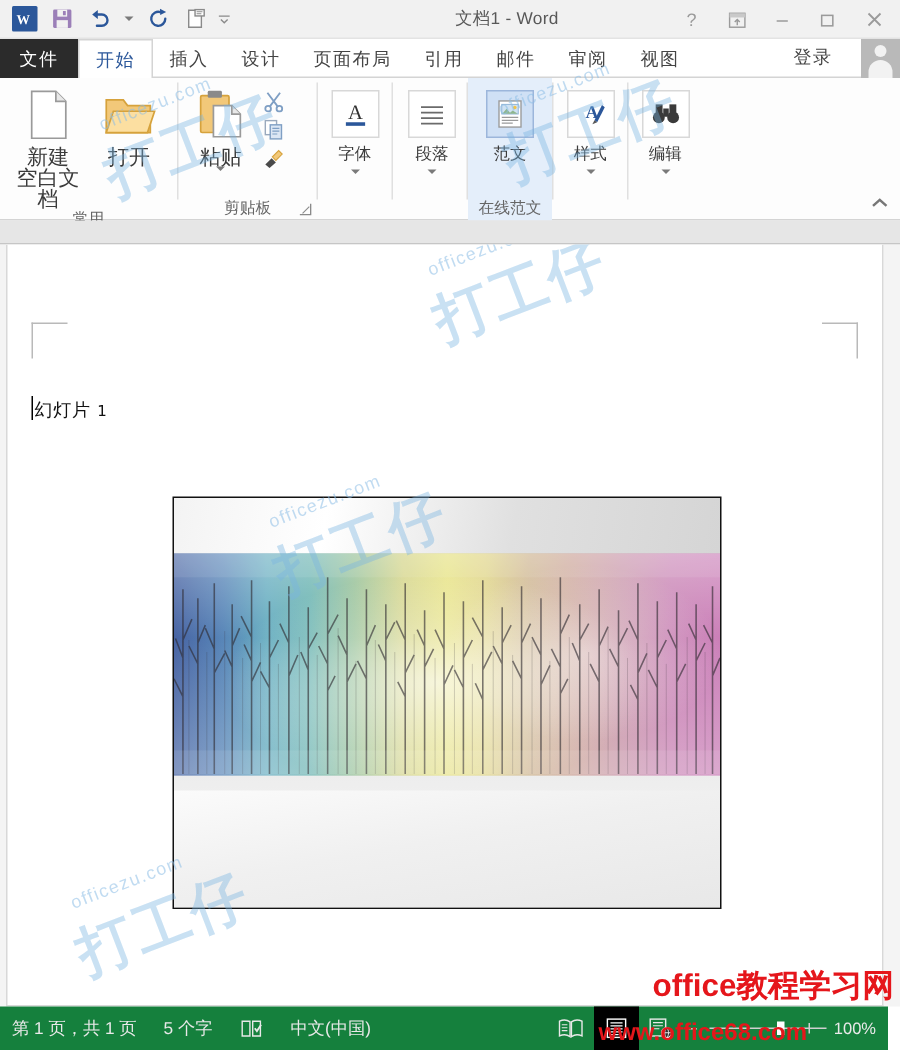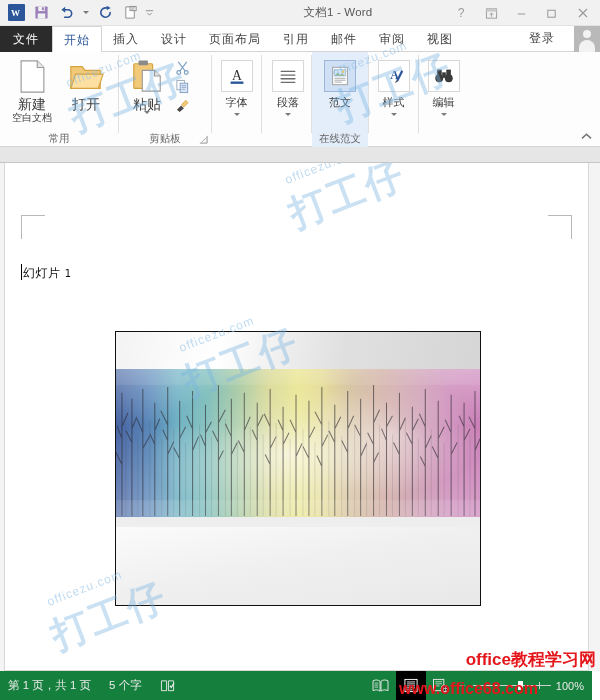--- a/index.html
+++ b/index.html
@@ -90,21 +90,21 @@
   .rgroup .gbody{ flex:1; display:flex; align-items:flex-start; padding-top:4px; }
   .rgroup .glabel{
     height:16px; font-size:10.5px; color:#666; text-align:center;
     display:flex; align-items:center; justify-content:center; position:relative;
   }
   .gsep{ width:1px; height:78px; background:#e0e0e0; margin-top:3px; }
   .bigbtn{
     width:52px; display:flex; flex-direction:column; align-items:center; padding-top:3px;
   }
   .bigbtn .lbl{ font-size:14px; color:#3b3b3b; line-height:14px; text-align:center; margin-top:2px;}
-  .bigbtn .lbl2{ font-size:10px; color:#3b3b3b; line-height:14px; text-align:center; }
+  .bigbtn .lbl2{ font-size:14px; color:#3b3b3b; line-height:14px; text-align:center; }
   .medbtn{
     width:46px; display:flex;flex-direction:column; align-items:center; padding-top:4px;
   }
   .medbtn .lbl{ font-size:11px; color:#3b3b3b; margin-top:3px; }
   .medbtn .dd{ margin-top:3px; }
   .iconbox{
     width:32px;height:32px;border:1px solid #d8d8d8;background:#fff;
     display:flex;align-items:center;justify-content:center;
   }
   .selbtn{ background:#cfe0f5; border:1px solid #9cb6db; }
@@ -192,21 +192,21 @@
   .viewbtn{ width:30px; height:29px; display:flex;align-items:center;justify-content:center; }
   .viewbtn.active{ background:#000; }
   .zoomwrap{ display:flex; align-items:center; gap:5px; padding-right:8px; }
   .zline{ width:78px; height:1px; background:#cfcfcf; position:relative; }
   .zknob{ position:absolute; left:45px; top:-4px; width:5px;height:9px; background:#fff; }
   .ztick{ position:absolute; left:66px; top:-3px; width:1px;height:7px; background:#cfcfcf; }
   .zpct{ font-size:11px; color:#e9e9e9; }
 
   .brandwm{
     position:absolute; right:4px; bottom:29px;
-    color:#e5161b; font-size:17px; font-weight:bold; white-space:nowrap;
+    color:#e5161b; font-size:21px; font-weight:bold; white-space:nowrap;
     letter-spacing:0px; text-shadow:0 0 1px rgba(255,255,255,.6);
   }
   .brandwm2{
     position:absolute; right:62px; bottom:2px; z-index:5;
     color:#e5161b; font-size:16px; font-weight:bold; white-space:nowrap;
   }
 </style>
 </head>
 <body>
 
@@ -562,20 +562,21 @@
   <div class="status">
     <div class="st first">第 1 页，共 1 页</div>
     <div class="st">5 个字</div>
     <div class="st">
       <svg width="16" height="14" viewBox="0 0 17 15">
         <path d="M1.5 2 H7 V12.5 H1.5 Z" fill="none" stroke="#e9e9e9" stroke-width="1"></path>
         <path d="M9 2 H14.5 V12.5 H9 Z" fill="none" stroke="#e9e9e9" stroke-width="1"></path>
         <path d="M10.5 7 L12 9 L15 4.5" stroke="#e9e9e9" stroke-width="1.3" fill="none"></path>
       </svg>
     </div>
+    <div class="st">中文(中国)</div>
     <div style="flex:1"></div>
     <div class="viewbtn">
       <svg width="17" height="15" viewBox="0 0 18 16">
         <path d="M1 3 C4 1.5 6.5 2 8.5 3.5 V14 C6.5 12.5 4 12 1 13.5 Z" fill="none" stroke="#e9e9e9" stroke-width="1"></path>
         <path d="M17 3 C14 1.5 11.5 2 9.5 3.5 V14 C11.5 12.5 14 12 17 13.5 Z" fill="none" stroke="#e9e9e9" stroke-width="1"></path>
         <path d="M2.6 5.5 H6.6 M2.6 7.6 H6.6 M2.6 9.7 H6.6" stroke="#e9e9e9" stroke-width=".8"></path>
       </svg>
     </div>
     <div class="viewbtn active">
       <svg width="16" height="15" viewBox="0 0 17 16">

